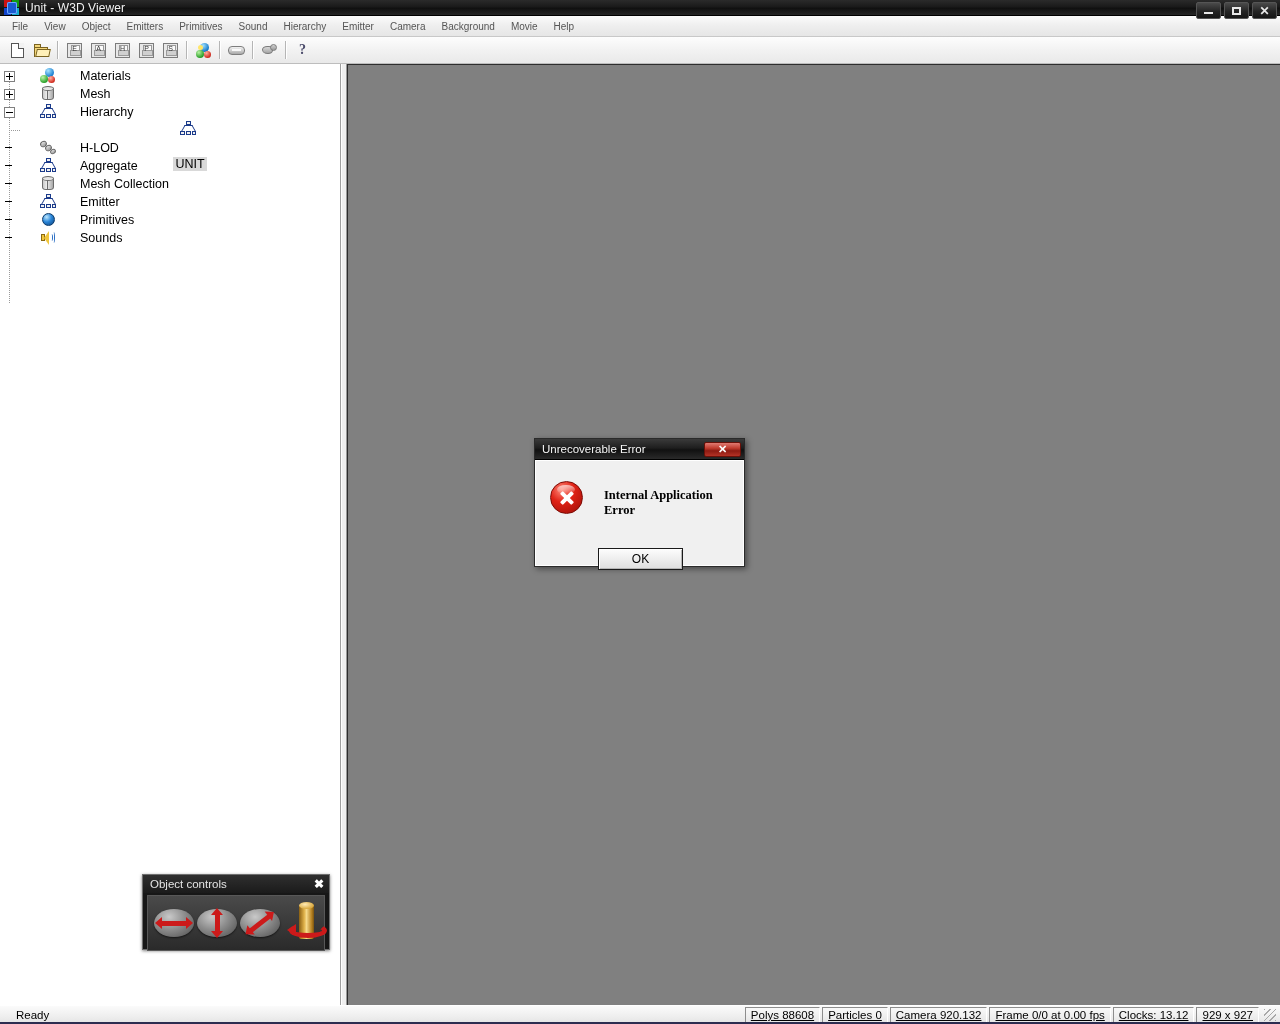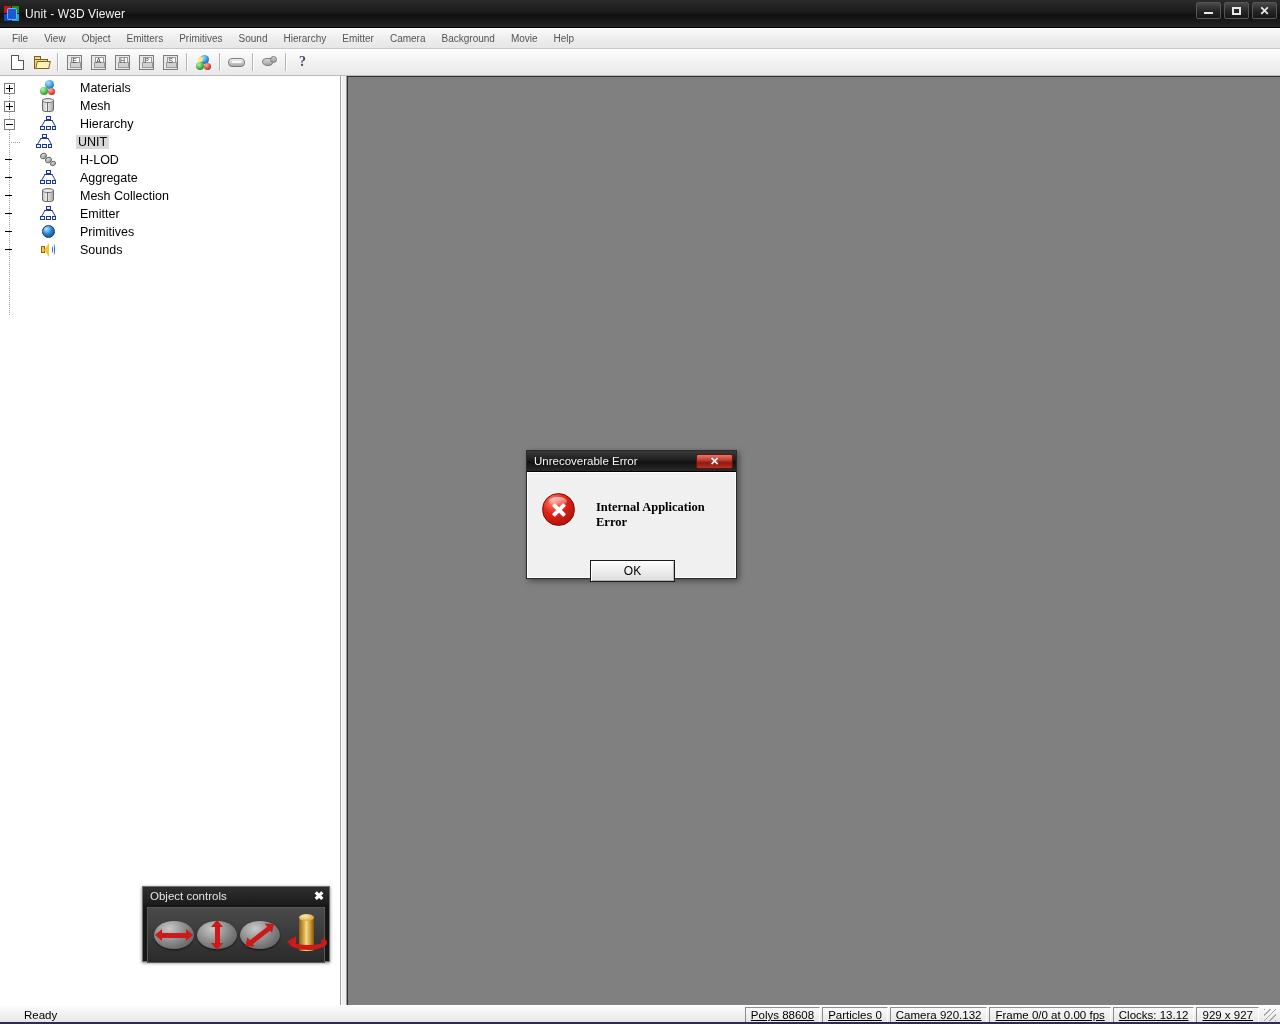--- a/index.html
+++ b/index.html
@@ -12,21 +12,21 @@
   }
   #app {
     position: relative;
     width: 1280px; height: 1024px;
     background: #f0f0f0;
     display: flex; flex-direction: column;
   }
 
   
   #titlebar {
-    height: 28px;
+    height: 16px;
     background: linear-gradient(to bottom, #2b2b2b 0%, #1a1a1a 45%, #101010 55%, #242424 100%);
     display: flex; align-items: center;
     color: #ffffff;
     position: relative;
     flex: 0 0 auto;
     border-bottom: 1px solid #000;
   }
   #app-icon {
     width: 16px; height: 16px;
     margin-left: 4px; margin-right: 5px;
@@ -221,21 +221,21 @@
   .trow {
     display: flex; align-items: center;
     height: 18px;
     font-size: 12.5px;
     color: #000;
     white-space: nowrap;
     position: relative;
     padding-left: 4px;
     gap: 20px;
   }
-  .trow.child { padding-left: 36px; }
+  .trow.child { padding-left: 36px; flex-direction: column; }
   .expander {
     width: 11px; height: 11px;
     border: 1px solid #808080; background: #ffffff;
     position: relative; margin-right: 5px; flex: 0 0 auto;
   }
   .expander:before {
     content: ""; position: absolute; left: 1px; top: 4px;
     width: 7px; height: 1px; background: #000;
   }
   .expander.plus:after {
@@ -436,21 +436,21 @@
     border-top: 1px solid #ffffff;
     display: flex; align-items: center;
     font-size: 11.5px; color: #000;
     flex: 0 0 auto;
     position: relative;
   }
   #statusbar:after {
     content: ""; position: absolute; left: 0; right: 0; bottom: 0;
     height: 2px; background: #2c2c50;
   }
-  .sb-main { padding-left: 4px; flex: 1 1 auto; margin-left: 20px; }
+  .sb-main { padding-left: 16px; flex: 1 1 auto; }
   .sb-pane {
     height: 17px;
     border: 1px solid #a6a6a6;
     border-top-color: #8d8d8d; border-left-color: #8d8d8d;
     border-right-color: #ffffff; border-bottom-color: #ffffff;
     display: flex; align-items: center;
     padding: 0 5px;
     margin-right: 2px;
     white-space: nowrap;
     background: transparent;
@@ -719,21 +719,21 @@
             <span class="tip"></span>
           </div>
         </div>
       </div>
     </div>
 
     <div id="splitter"></div>
 
     <div id="viewport">
 
-      <div id="dialog" style="left:178px; top:373px;">
+      <div id="dialog" style="left:186px; top:373px;">
         <div id="dlg-title">
           <span class="t">Unrecoverable Error</span>
           <span id="dlg-close">✕</span>
         </div>
         <div id="dlg-body">
           <div id="dlg-icon">
             <span class="xm"></span>
               <span class="gloss"></span>
           </div>
           <div id="dlg-msg">Internal Application Error</div>

